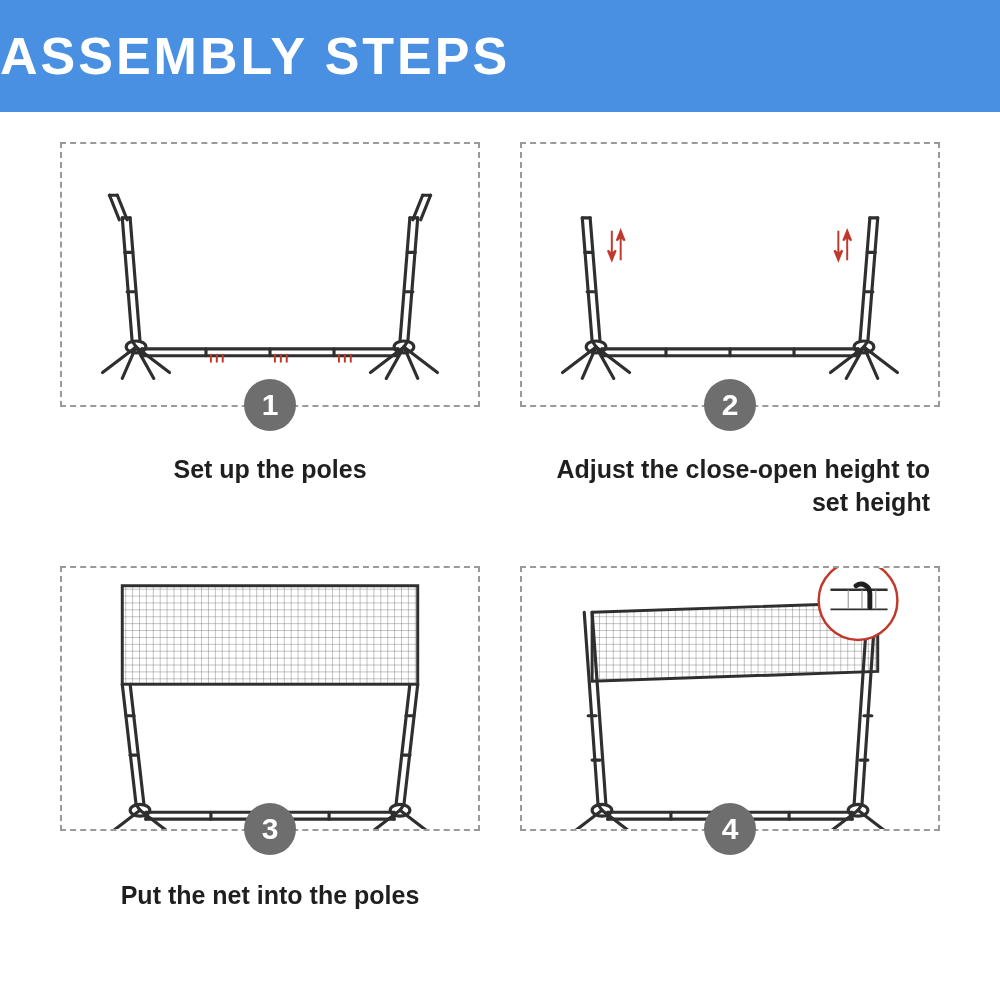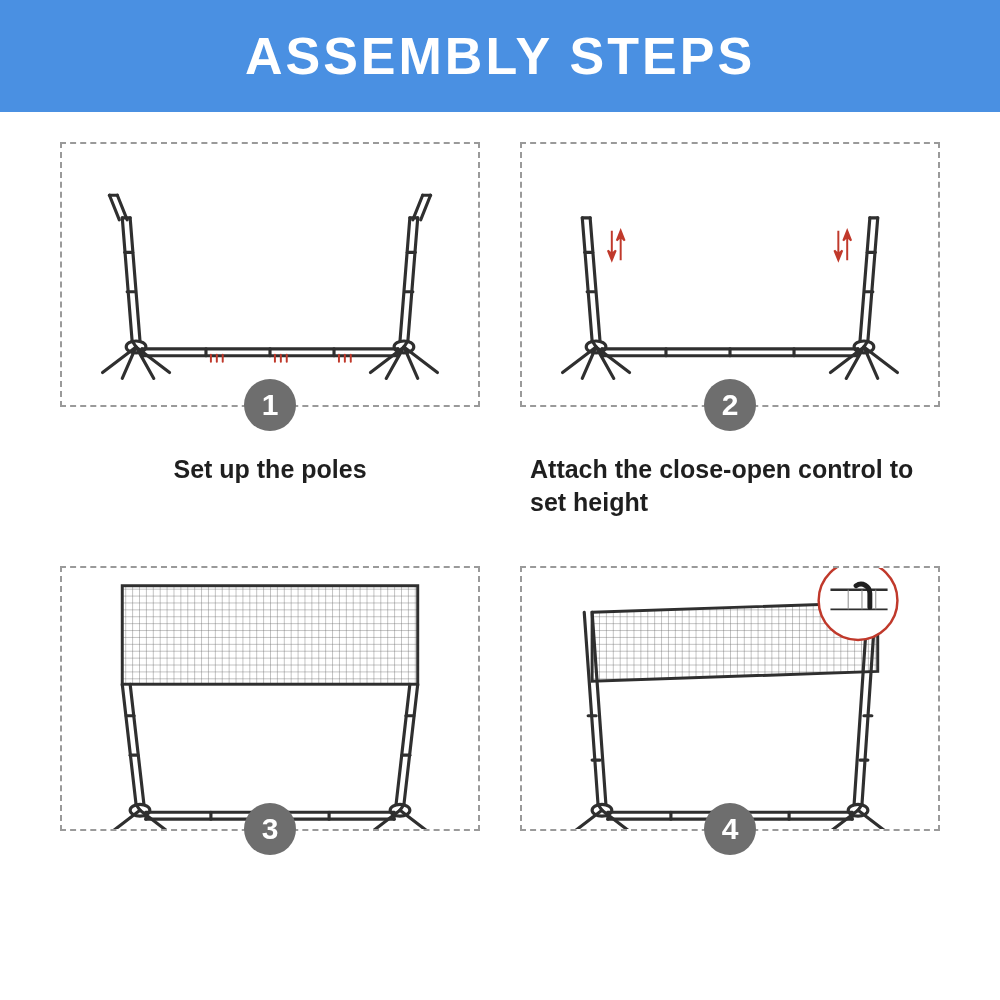--- a/index.html
+++ b/index.html
@@ -13,21 +13,21 @@
     font-family: "Liberation Sans", sans-serif;
     color: #2b2b2b;
     overflow: hidden;
     position: relative;
   }
   .header {
     height: 112px;
     background: #4a90e2;
     display: flex;
     align-items: center;
-    justify-content: center;
+    justify-content: flex-start;
   }
   .header-title {
     color: #ffffff;
     font-size: 52px;
     font-weight: bold;
     letter-spacing: 3px;
   }
   .grid {
     display: grid;
     grid-template-columns: 1fr 1fr;
@@ -66,21 +66,21 @@
     background: #6e6e6e;
     color: #ffffff;
     display: flex;
     align-items: center;
     justify-content: center;
     font-size: 30px;
     font-weight: bold;
   }
   .caption {
     margin-top: 46px;
-    text-align: left;
+    text-align: right;
     font-size: 25px;
     font-weight: bold;
     line-height: 1.3;
     max-width: 400px;
     color: #1f1f1f;
   }
   .cell-bottom .caption {
     margin-top: 48px;
   }
 </style>
@@ -193,21 +193,21 @@
         </g>
         <g fill="#c0392b" stroke="#c0392b" stroke-width="2">
           <path d="M90 88 L90 112 L86 108 L90 118 L94 108 L90 112"></path>
           <path d="M99 118 L99 94 L95 98 L99 88 L103 98 L99 94"></path>
           <path d="M320 88 L320 112 L316 108 L320 118 L324 108 L320 112"></path>
           <path d="M329 118 L329 94 L325 98 L329 88 L333 98 L329 94"></path>
         </g>
       </svg>
       <div class="badge">2</div>
     </div>
-    <div class="caption">Attach the close-open control to set height</div>
+    <div class="caption">Adjust the close-open height to set height</div>
   </div>
 
   <div class="cell cell-bottom">
     <div class="frame">
       <svg viewBox="0 0 420 265">
         <defs>
           <pattern id="netgrid3" width="7" height="7" patternUnits="userSpaceOnUse">
             <path d="M7 0 L0 0 L0 7" fill="none" stroke="#6a6a6a" stroke-width="0.8"></path>
           </pattern>
         </defs>
@@ -233,20 +233,21 @@
           <path d="M84 255 L336 255"></path>
           <path d="M84 248 L84 255"></path>
           <path d="M336 248 L336 255"></path>
           <path d="M150 248 L150 255"></path>
           <path d="M210 248 L210 255"></path>
           <path d="M270 248 L270 255"></path>
         </g>
       </svg>
       <div class="badge">3</div>
     </div>
+    <div class="caption">Put the net into the poles</div>
   </div>
 
   <div class="cell cell-bottom">
     <div class="frame">
       <svg viewBox="0 0 420 265">
         <defs>
           <pattern id="netgrid4" width="7" height="7" patternUnits="userSpaceOnUse">
             <path d="M7 0 L0 0 L0 7" fill="none" stroke="#6a6a6a" stroke-width="0.8"></path>
           </pattern>
         </defs>

